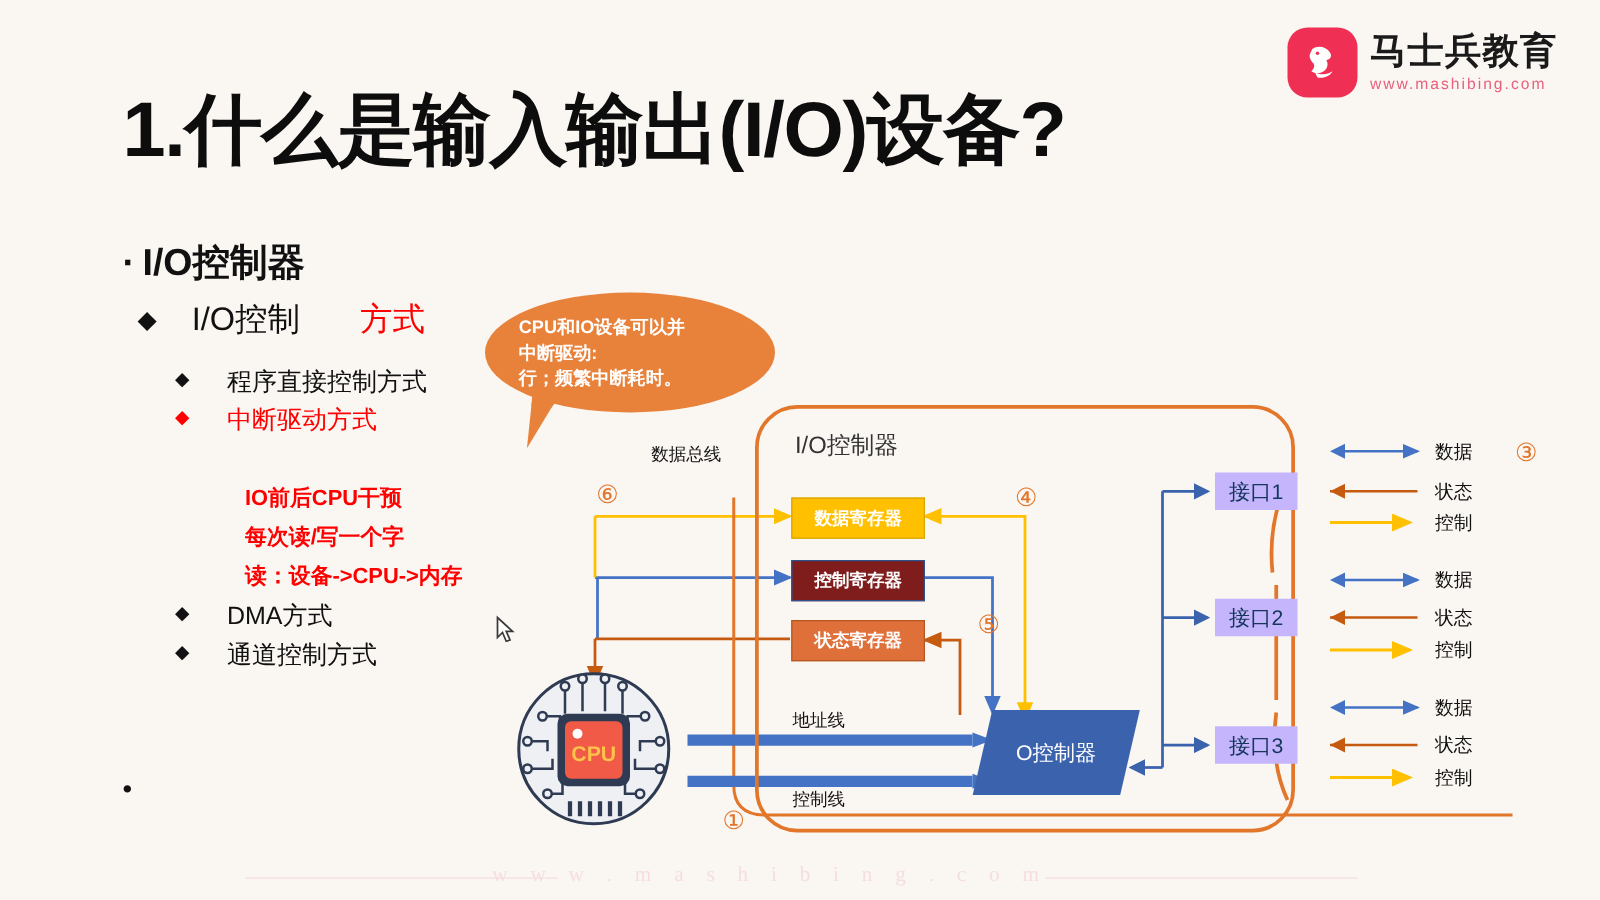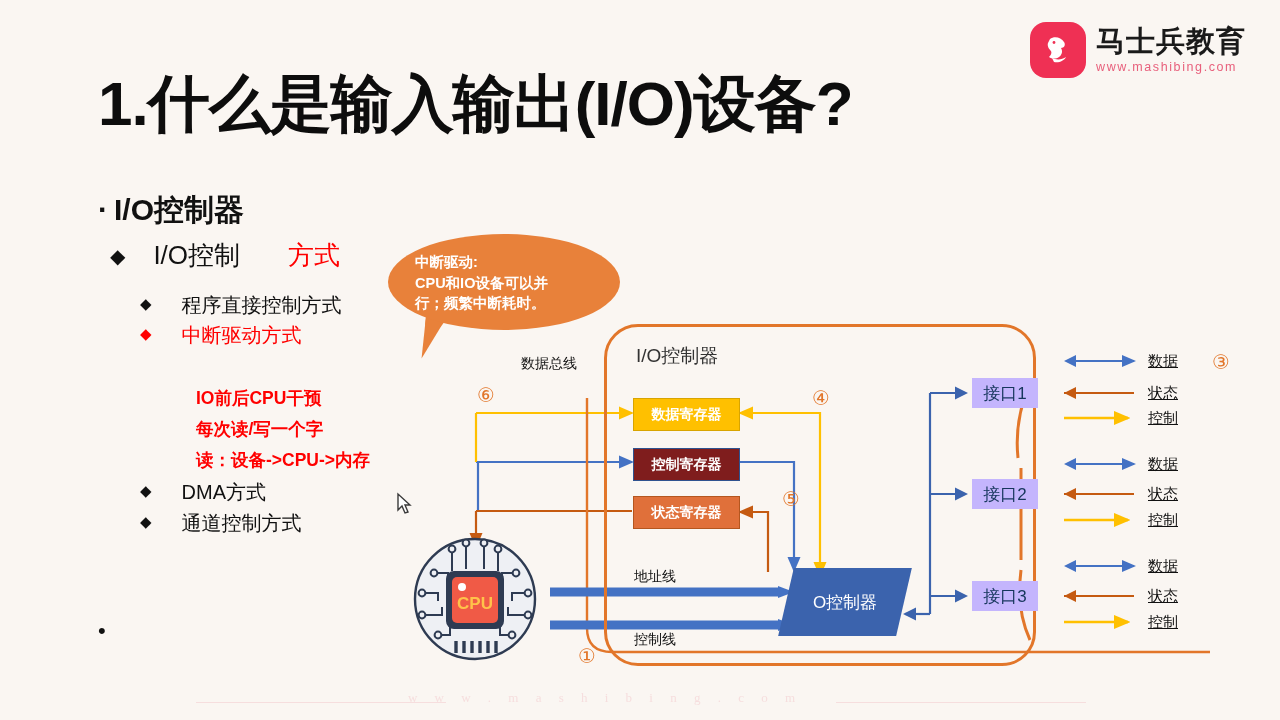--- a/index.html
+++ b/index.html
@@ -60,30 +60,30 @@
   .iologic .para{width:100%;height:100%;background:#3b63ad;transform:skewX(-13deg);}
   .iologic .lab{position:absolute;inset:0;display:flex;align-items:center;justify-content:center;
                 color:#fff;font-size:17px;}
 
   .iface{position:absolute;width:66px;height:30px;background:#c4b5fd;display:flex;
          align-items:center;justify-content:center;font-size:17px;color:#16365c;}
   .if1{left:972px;top:378px;}
   .if2{left:972px;top:479px;}
   .if3{left:972px;top:581px;}
 
-  .sig{position:absolute;font-size:15px;color:#111;text-decoration:underline;}
+  .sig{position:absolute;font-size:15px;color:#111;}
   .circnum{position:absolute;font-size:20px;color:#e2762a;}
   .buslab{position:absolute;font-size:14px;color:#111;}
 
   
   .cpu{position:absolute;left:404px;top:535px;width:143px;height:128px;}
 
   
-  .wm{position:absolute;left:5px;top:690px;width:1200px;text-align:center;
-      font-size:13px;letter-spacing:7px;color:#f6dede;font-family:"Liberation Serif",serif;}
+  .wm{position:absolute;left:16px;top:690px;width:1200px;text-align:center;
+      font-size:17px;letter-spacing:7px;color:#f6dede;font-family:"Liberation Serif",serif;}
   .wm-line{position:absolute;top:702px;height:1px;background:#f6dede;}
   .wm-l{left:196px;width:250px;}
   .wm-r{left:836px;width:250px;}
 
   .cursor{position:absolute;left:396px;top:492px;}
 </style>
 </head>
 <body>
 
 <div id="slide">
@@ -136,22 +136,22 @@
   <div class="lv3" style="left:140px;top:510px;">
     <span class="dia">◆</span>
     <span>通道控制方式</span>
   </div>
 
   <div class="empty-bullet">•</div>
 
   <div class="callout-tail"></div>
   <div class="callout"></div>
   <div class="callout-text">
+    <div>CPU和IO设备可以并</div>
     <div>中断驱动:</div>
-    <div>CPU和IO设备可以并</div>
     <div>行；频繁中断耗时。</div>
   </div>
 
   <svg class="diagram">
     <defs>
       <marker id="aY" markerWidth="7" markerHeight="7" refX="6" refY="3" orient="auto">
         <path d="M0,0 L7,3 L0,6 z" fill="#ffc000"></path>
         </marker>
       <marker id="aB" markerWidth="7" markerHeight="7" refX="6" refY="3" orient="auto">
         <path d="M0,0 L7,3 L0,6 z" fill="#4472c4"></path>

